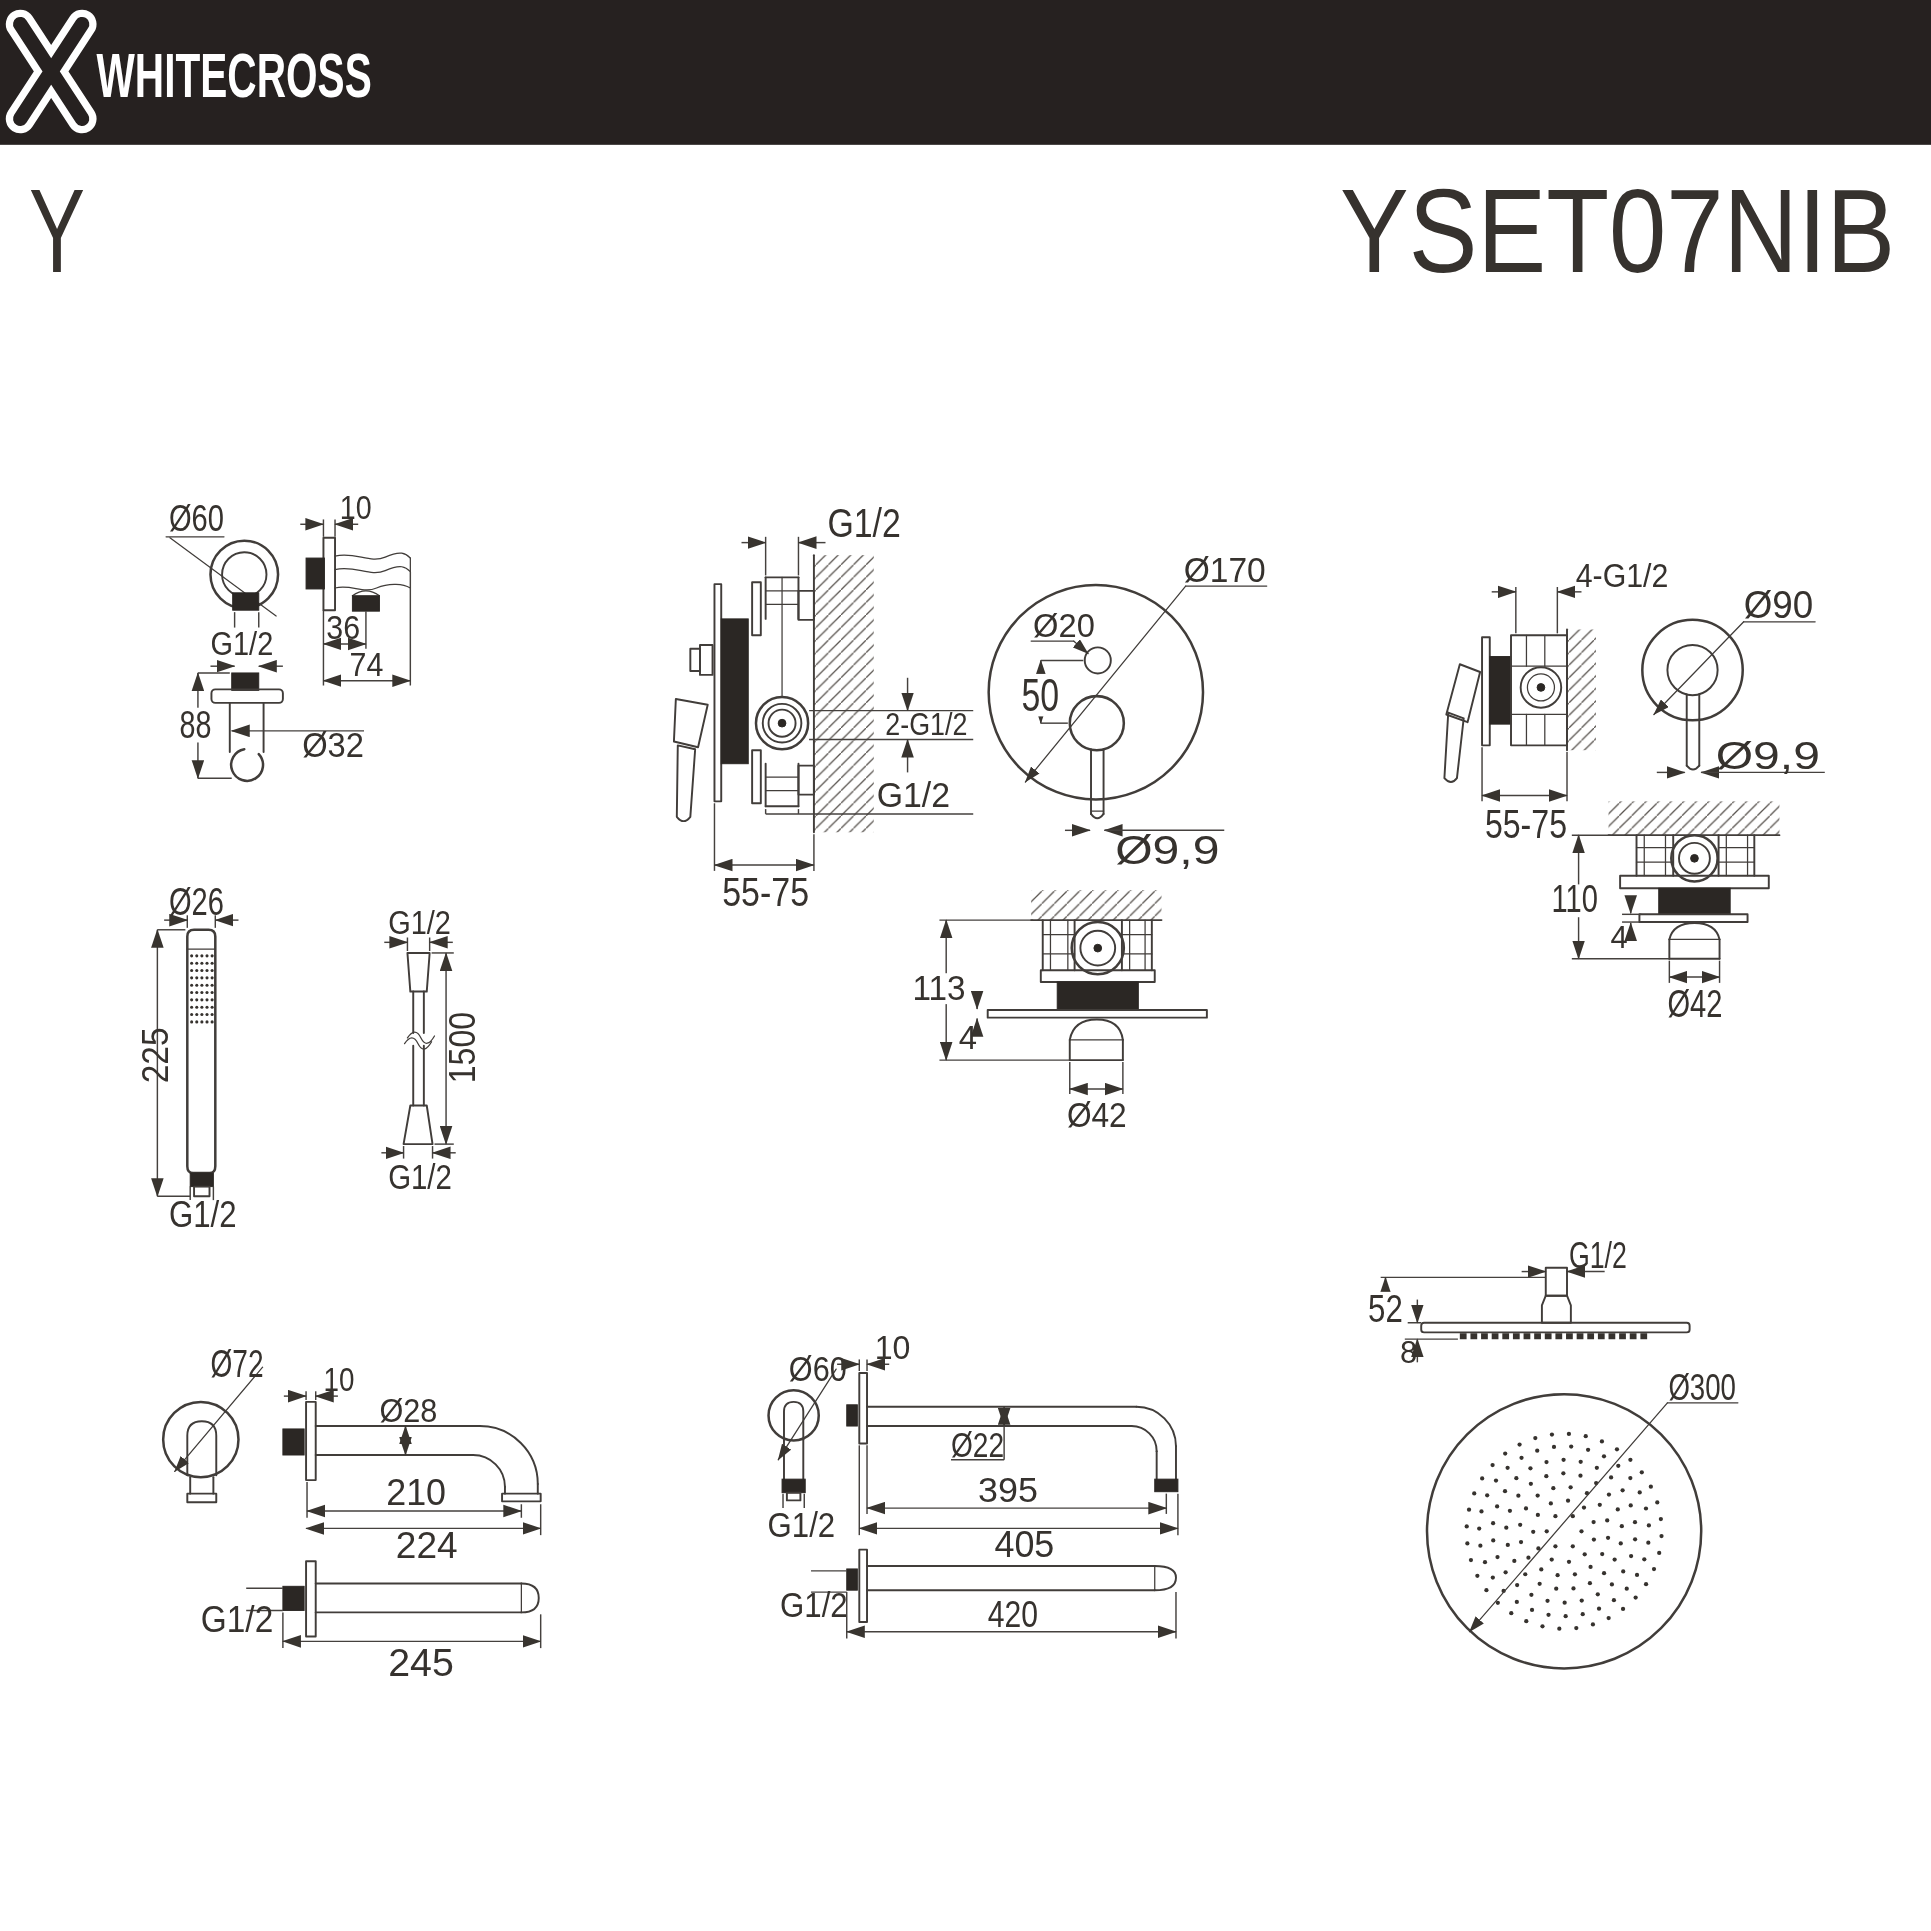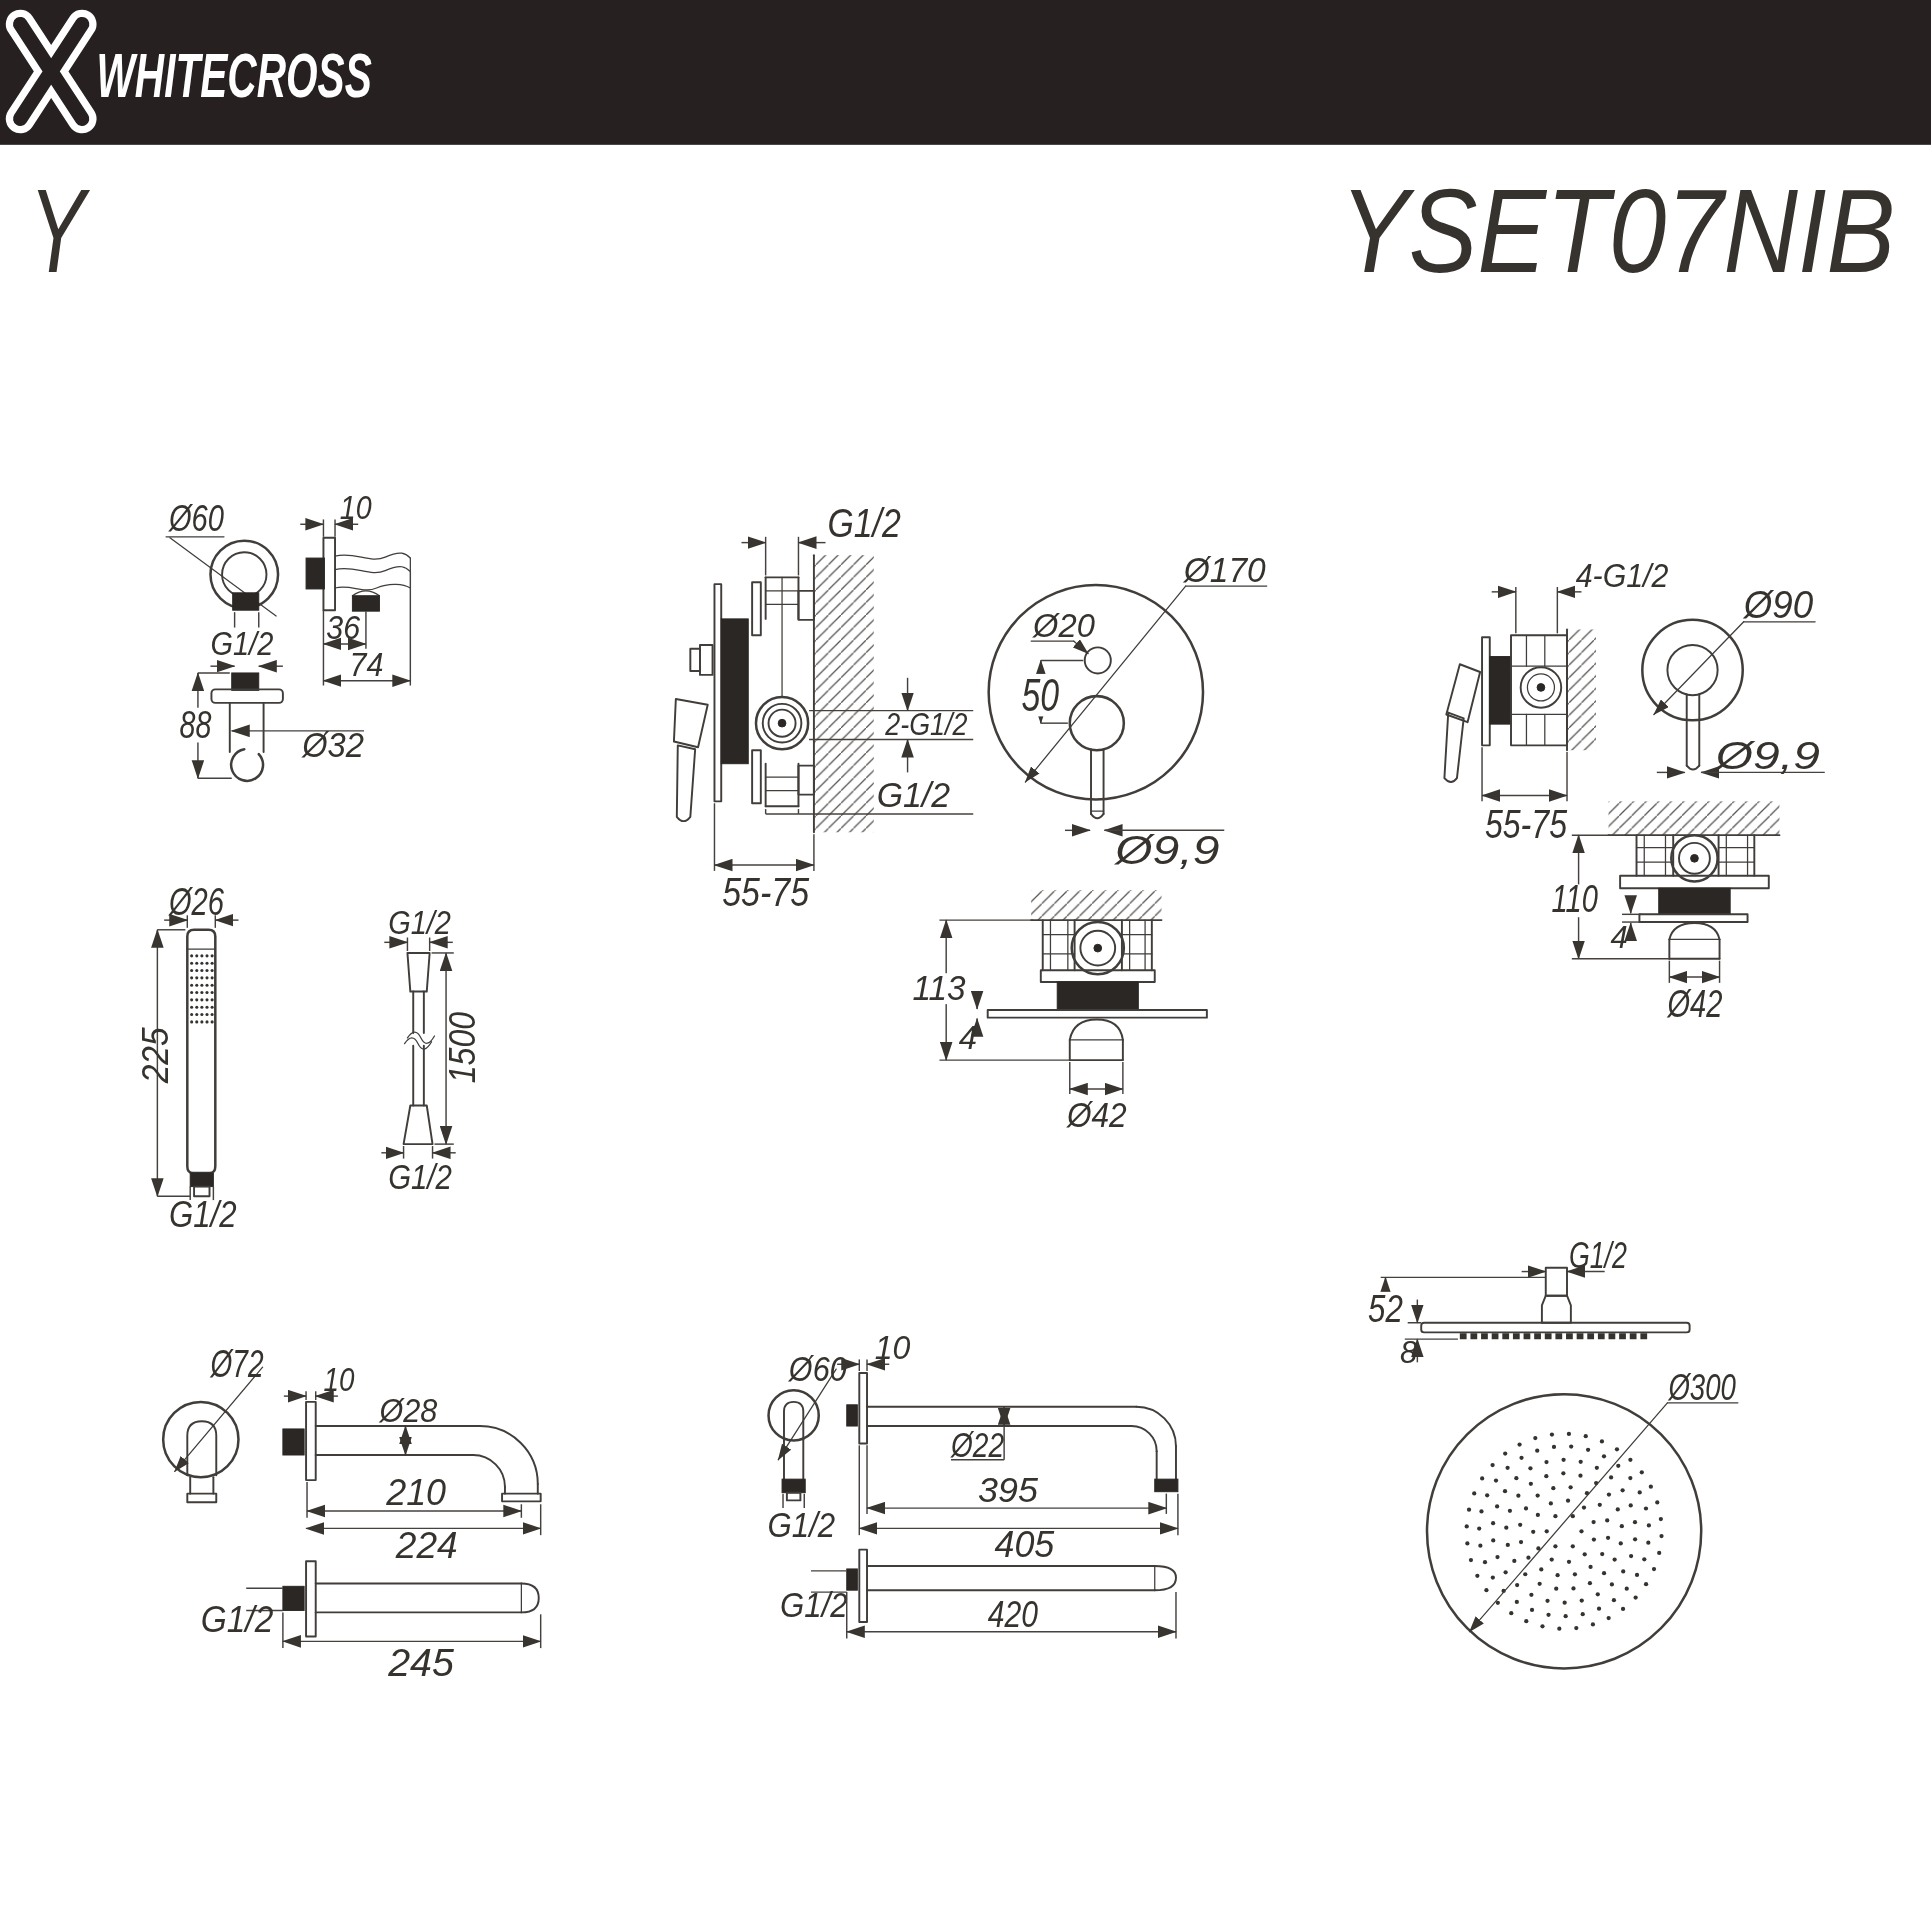--- a/index.html
+++ b/index.html
@@ -1,16 +1,16 @@
 <!DOCTYPE html>
 <html><head>
 <meta charset="utf-8">
 <style>
   html,body{margin:0;padding:0;background:#fff;}
-  #stage{position:relative;width:1931px;height:1931px;background:#fff;overflow:hidden;font-style:italic;}
+  #stage{position:relative;width:1931px;height:1931px;background:#fff;overflow:hidden;}
   svg{position:absolute;left:0;top:0;}
   .ln{stroke:#413d3a;stroke-width:2;fill:none;stroke-linecap:round;stroke-linejoin:round;}
   .th{stroke-width:2.6;}
   .lt{stroke-width:1.3;}
   .dk{fill:#2b2724;stroke:#2b2724;stroke-width:1;}
   .wfill{fill:#fff;}
   .dim{stroke:#45413e;stroke-width:1.5;fill:none;}
   text.txt{fill:#36322e;font-family:"Liberation Sans",sans-serif;}
   text.brand{fill:#ffffff;font-family:"Liberation Sans",sans-serif;font-weight:bold;}
   text.big{fill:#36322e;font-family:"Liberation Sans",sans-serif;}

